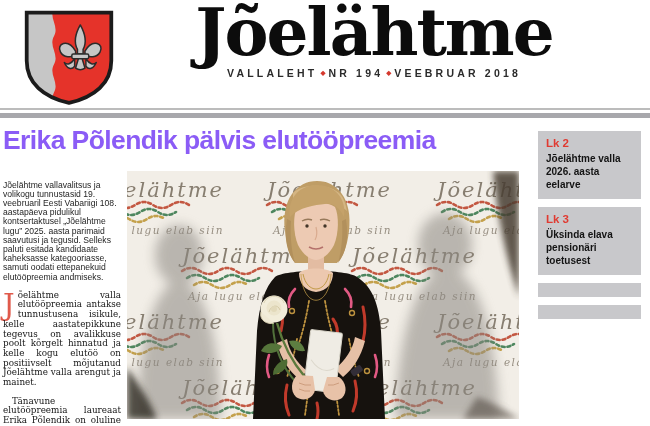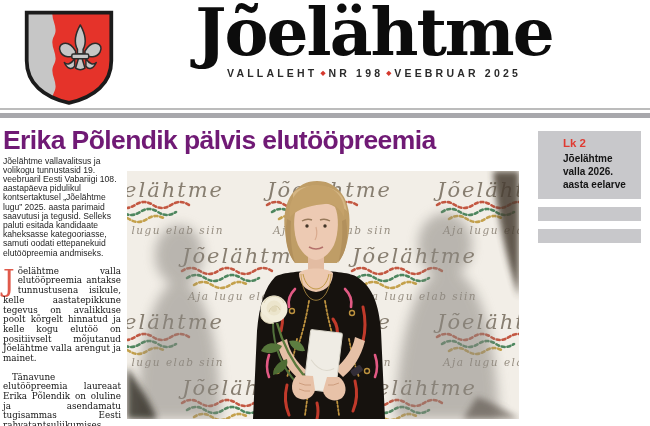--- a/index.html
+++ b/index.html
@@ -17,44 +17,44 @@
   }
   .mast-sub{font-size:10.5px;font-weight:bold;letter-spacing:3.2px;color:#2b2b2b;margin-top:1px;}
   .diamond{color:#d5392e;font-size:6.5px;vertical-align:2px;padding:0 3px;letter-spacing:0;}
   .rule-thin{height:1.5px;background:#bcbcbc;}
   .rule-thick{height:5px;background:#a8a8ac;margin-top:3px;}
 
   
   .content{display:flex;padding-left:3px;}
   .main-left{width:519px;flex:0 0 519px;}
   .headline{
-    font-size:26.5px;font-weight:bold;letter-spacing:-0.6px;color:#701a75;
+    font-size:26.5px;font-weight:bold;letter-spacing:-0.6px;color:#8b5cf6;
     margin:6px 0 0 0;line-height:33px;white-space:nowrap;
   }
   .article-row{display:flex;}
   .textcol{width:118px;flex:0 0 118px;padding-right:6px;}
-  .lead{font-size:8.6px;line-height:9.2px;color:#1e1e1e;margin-top:0;}
+  .lead{font-size:8.6px;line-height:9.2px;color:#1e1e1e;margin-top:24px;}
   .bodytext{
     font-family:"DejaVu Serif","Liberation Serif",serif;font-size:8.8px;line-height:9.7px;
     text-align:justify;color:#151515;margin-top:9px;
   }
   .dropcap{
     float:left;font-family:"DejaVu Serif","Liberation Serif",serif;
     color:#e05a4b;font-size:29px;line-height:24px;padding:2px 3px 0 0;font-weight:normal;
   }
   .bodytext2{
     font-family:"DejaVu Serif","Liberation Serif",serif;font-size:8.8px;line-height:9.7px;
     text-align:justify;color:#151515;margin-top:2px;text-indent:9px;
   }
   .photo{width:392px;height:248px;margin-top:14px;display:block;flex:0 0 392px;}
 
   
   .sidebar{margin-left:16px;width:103px;flex:0 0 103px;padding-top:13px;
     display:flex;flex-direction:column;gap:8px;}
-  .sbox{background:#c8c8cb;padding:6px 8px 8px 25px;}
+  .sbox{background:#c8c8cb;padding:6px 8px 8px 8px;}
   .sbox .pg{color:#e03a31;font-weight:bold;font-size:11.5px;line-height:13px;margin-bottom:2px;}
   .sbox .tt{color:#141414;font-weight:bold;font-size:10px;line-height:13px;}
 
   
   .lgmain{font-family:"DejaVu Serif",serif;font-style:italic;font-size:21px;
     fill:#7e7466;letter-spacing:2px;}
   .lgtag{font-family:"DejaVu Serif",serif;font-style:italic;font-size:10.5px;
     fill:#8f8679;letter-spacing:1.5px;}
   .wv{fill:none;stroke-width:2.6;stroke-dasharray:3 2.8;stroke-linecap:round;}
   .wv1{stroke:#bf4a33;}
@@ -88,21 +88,21 @@
       <path d="M-2,6 L-5,16 C-2,18 2,18 5,16 L2,6 Z"></path>
       <path d="M-6,6 C-10,12 -14,13 -17,10 C-14,17 -9,18 -6,14 Z"></path>
       <path d="M6,6 C10,12 14,13 17,10 C14,17 9,18 6,14 Z"></path>
     </g>
     <path d="M5,5 H95 V56 C95,80 77,95 50,101 C23,95 5,80 5,56 Z" fill="none" stroke="#1b1b1b" stroke-width="4"></path>
   </svg>
 
   <div class="mast">
     <div class="mast-title">Jõelähtme</div>
     <div class="mast-sub">
-      <span>VALLALEHT</span><span class="diamond">◆</span><span>NR 198</span><span class="diamond">◆</span><span>VEEBRUAR 2025</span>
+      <span>VALLALEHT</span><span class="diamond">◆</span><span>NR 194</span><span class="diamond">◆</span><span>VEEBRUAR 2018</span>
     </div>
   </div>
 </div>
 <div class="rule-thin"></div>
 <div class="rule-thick"></div>
 
 <div class="content">
   <div class="main-left">
     <div class="headline">Erika Põlendik pälvis elutööpreemia</div>
     <div class="article-row">
@@ -253,17 +253,21 @@
       </svg>
     </div>
   </div>
 
   <div class="sidebar">
     <div class="sbox">
       <div class="pg">Lk 2</div>
       <div class="tt">Jõelähtme valla 2026. aasta eelarve</div>
     </div>
     <div class="sbox">
+      <div class="pg">Lk 3</div>
+      <div class="tt">Üksinda elava pensionäri toetusest</div>
+    </div>
+    <div class="sbox">
     </div>
     <div class="sbox">
     </div>
   </div>
 </div>
 
 </body></html>

